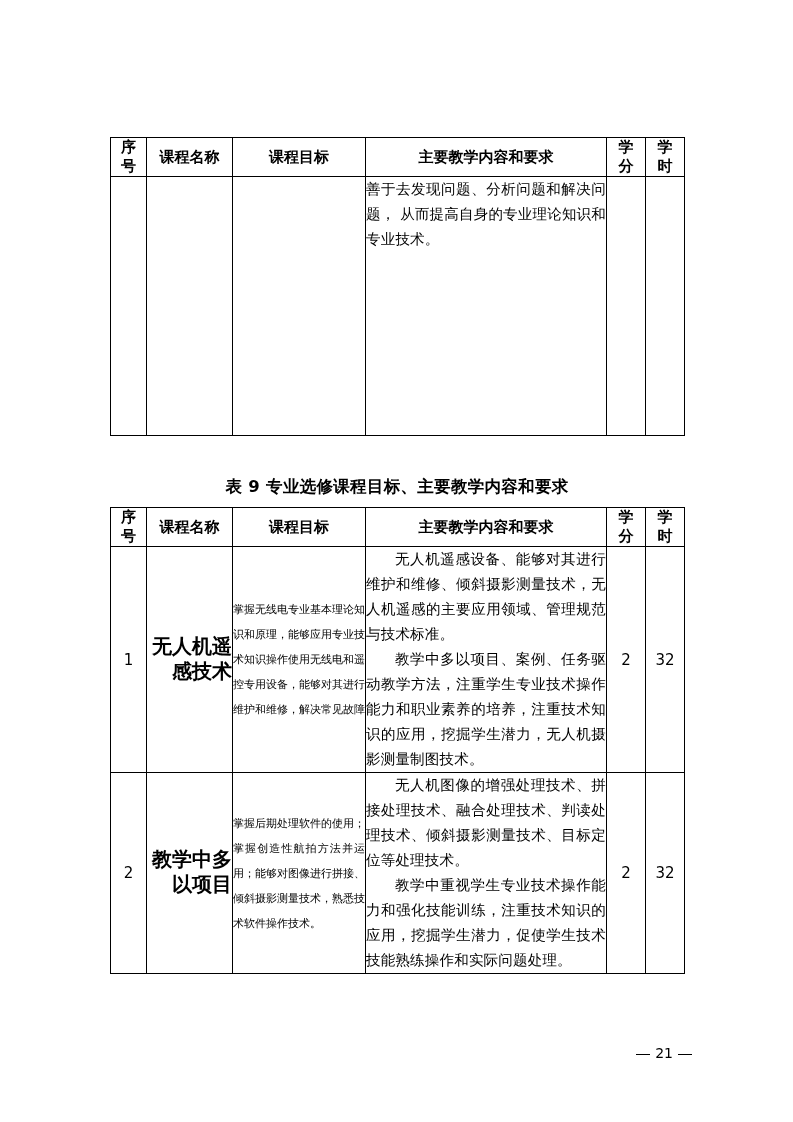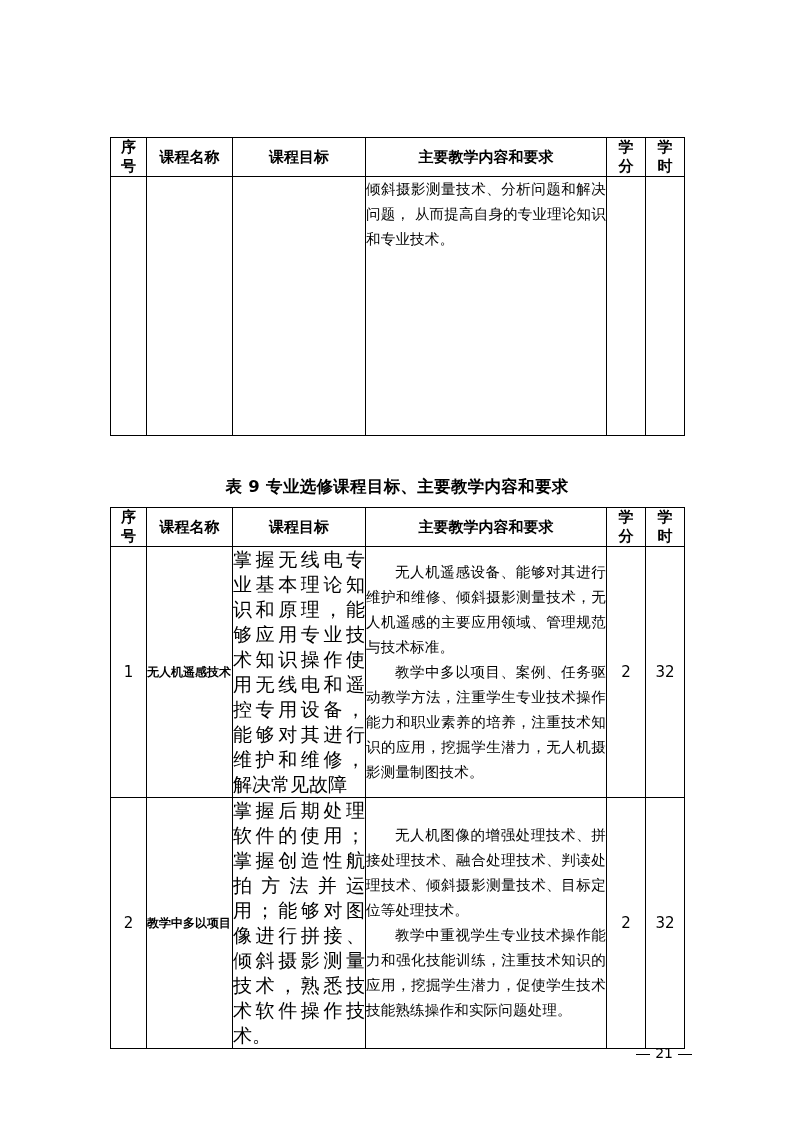--- a/index.html
+++ b/index.html
@@ -72,29 +72,29 @@
   }
   .indent {
     text-indent: 2em;
   }
   .num {
     text-align: center;
     font-size: 15px;
     font-family: "DejaVu Sans", sans-serif;
   }
   .name-cell {
-    text-align: left;
-    font-weight: bold;
-    font-size: 12px;
+    text-align: right;
+    font-weight: bold;
+    font-size: 20px;
     line-height: 25px;
-    font-family: Liberation Serif, serif;
+    font-family: Liberation Mono, monospace;
     padding: 4px 6px;
   }
   .goal-cell {
-    font-size: 19px;
+    font-size: 11px;
     line-height: 25px;
     font-family: Liberation Sans, sans-serif;
     padding: 6px 6px;
     text-align: justify;
     text-align-last: left;
   }
   .subtotal-row td {
     height: 34px;
   }
   .subtotal-label {
@@ -170,21 +170,21 @@
         <th class="hdr">
           <div>学</div>
           <div>时</div>
         </th>
       </tr>
       <tr>
         <td class="tall-empty"></td>
         <td></td>
         <td></td>
         <td class="cell-text" style="vertical-align: top;">
-          <p>倾斜摄影测量技术、分析问题和解决问题， 从而提高自身的专业理论知识和专业技术。</p>
+          <p>善于去发现问题、分析问题和解决问题， 从而提高自身的专业理论知识和专业技术。</p>
         </td>
         <td></td>
         <td></td>
       </tr>
     </tbody>
       </table>
 
     <div class="table-caption">
       <span class="caption-inner">表 9 专业选修课程目标、主要教学内容和要求</span>
     </div>

